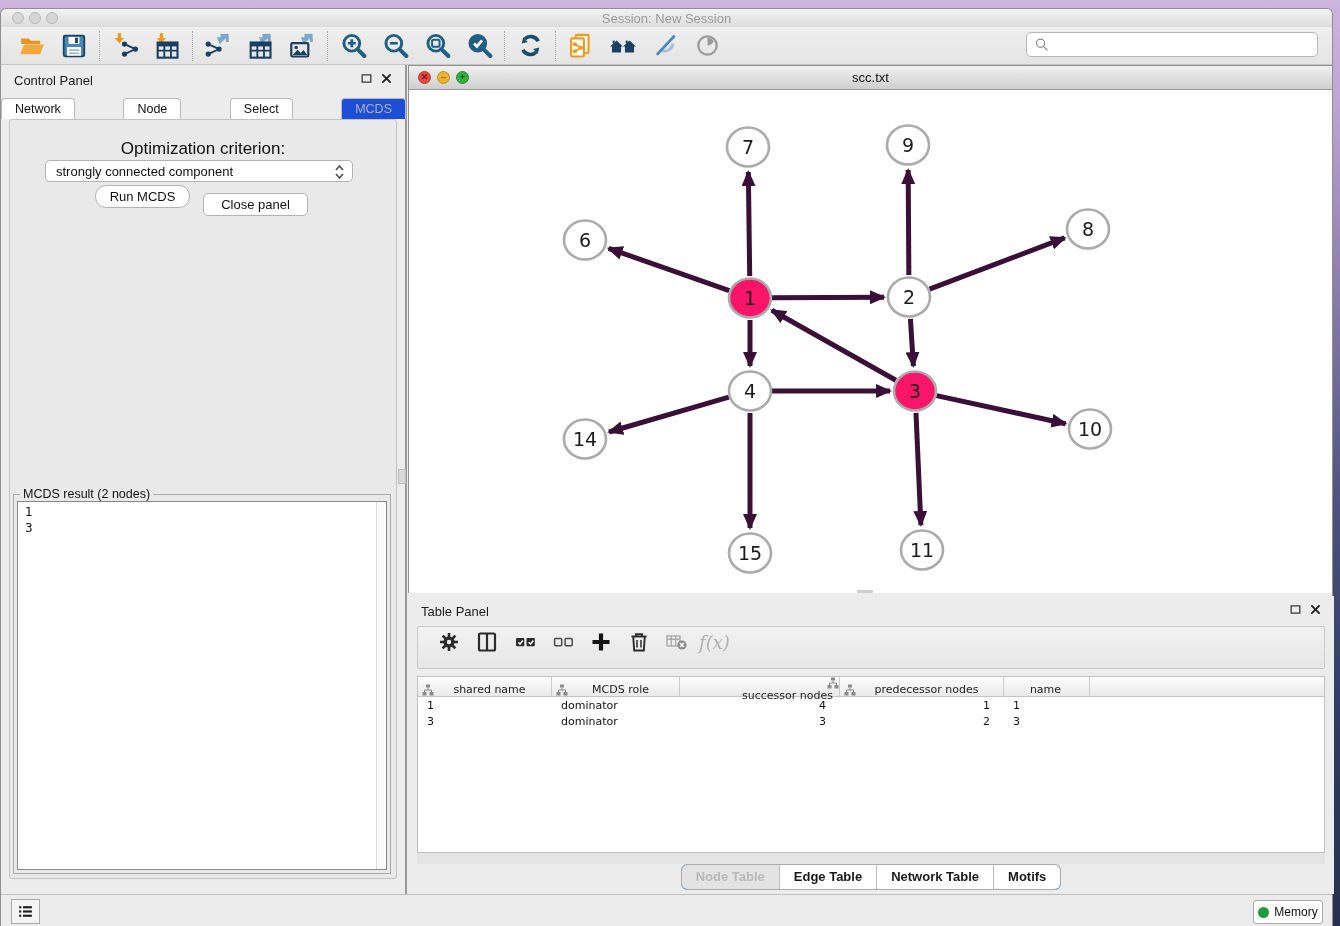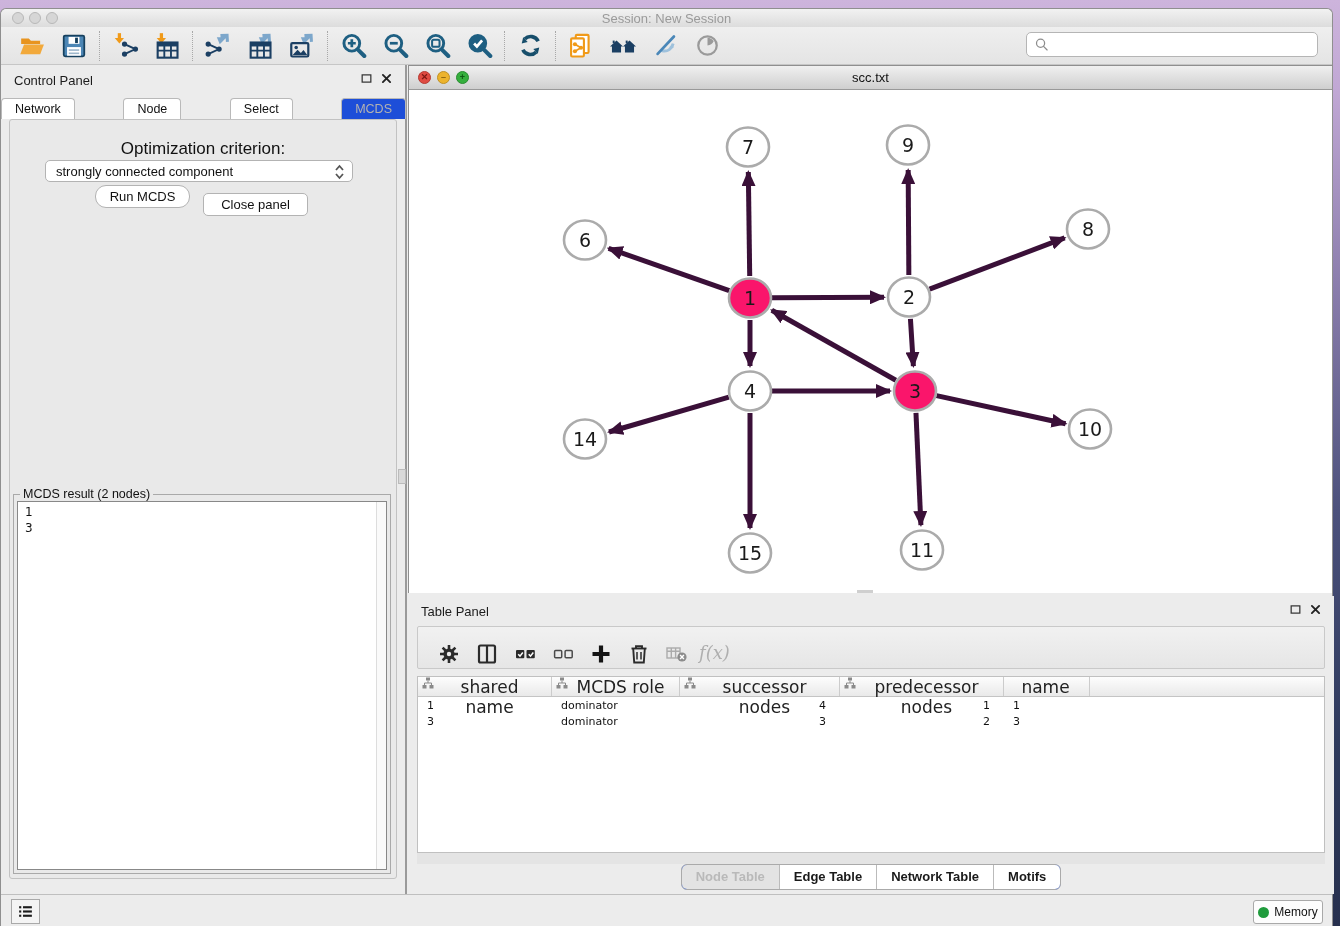--- a/index.html
+++ b/index.html
@@ -62,24 +62,24 @@
     display:flex; align-items:center; justify-content:center; font-size:9px; font-weight:bold; line-height:1; }
   .net-title { position:absolute; top:4px; width:100%; text-align:center; font-size:13px; color:#111; }
   .net-canvas { position:absolute; left:0; top:24px; width:923px; height:503px; background:#fff; }
   .h-split-handle { position:absolute; left:448px; top:524px; width:16px; height:3px; background:#cfcfcf; }
 
   
   .table-panel { position:absolute; left:407px; top:587px; width:926px; height:298px; background:#ececec; }
   .tp-toolbar { position:absolute; left:9px; top:30px; width:908px; height:43px;
     background:linear-gradient(#f1f1f1,#e6e6e6); border:1px solid #c9c9c9; border-radius:2px;
     display:flex; align-items:center; padding-left:12px; gap:0; }
-  .tp-btn { width:38px; height:34px; display:flex; align-items:flex-end; justify-content:center; }
+  .tp-btn { width:38px; height:34px; display:flex; align-items:flex-start; justify-content:center; }
   .tp-table { position:absolute; left:9px; top:80px; width:908px; height:177px; background:#fff; border:1px solid #c0c0c0; }
   .thead { display:flex; height:20px; background:linear-gradient(#fdfdfd,#e9e9e9); border-bottom:1px solid #c4c4c4; }
-  .th { display:flex; align-items:flex-start; border-right:1px solid #cccccc; font-size:17px; color:#222;
+  .th { display:flex; align-items:flex-end; border-right:1px solid #cccccc; font-size:11px; color:#222;
     font-family:"DejaVu Sans", sans-serif; padding-left:4px; }
   .th .th-label { flex:1; text-align:center; padding-right:6px; }
   .trow { display:flex; height:16px; font-size:11px; font-family:"DejaVu Sans", sans-serif; color:#111; }
   .td { display:flex; align-items:center; }
   .td.left { justify-content:flex-start; padding-left:9px; }
   .td.right { justify-content:flex-end; padding-right:14px; }
   .tp-strip { position:absolute; left:9px; top:257px; width:908px; height:11px; background:#e4e4e4; }
   .tp-tabs { position:absolute; left:0; top:268px; width:100%; display:flex; justify-content:center; }
   .bt-group { display:flex; border:1px solid #aaa; border-radius:6px; overflow:hidden; background:#1d4ed8; }
   .btab { font-size:13px; font-weight:bold; padding:4px 14px 5px; background:#fff; color:#1a1a1a; border-right:1px solid #bbb; }
@@ -547,21 +547,21 @@
                 <g fill="#8a8a8a">
                   <rect x="4" y="0.5" width="4" height="3"></rect>
                   <rect x="0.5" y="8" width="4" height="3.5"></rect>
                   <rect x="7.5" y="8" width="4" height="3.5"></rect>
                 </g>
                 <path d="M6 3.5V6M2.5 8V6h7v2" stroke="#8a8a8a" stroke-width="1" fill="none"></path>
               </svg>
             </span>
             <span class="th-label">MCDS role</span>
           </div>
-          <div class="th" style="width: 160px;">
+          <div class="th" style="width: 160px; flex-direction: column;">
             <span class="icon">
               <svg width="12" height="12" viewBox="0 0 12 12">
                 <g fill="#8a8a8a">
                   <rect x="4" y="0.5" width="4" height="3"></rect>
                   <rect x="0.5" y="8" width="4" height="3.5"></rect>
                   <rect x="7.5" y="8" width="4" height="3.5"></rect>
                 </g>
                 <path d="M6 3.5V6M2.5 8V6h7v2" stroke="#8a8a8a" stroke-width="1" fill="none"></path>
               </svg>
             </span>

